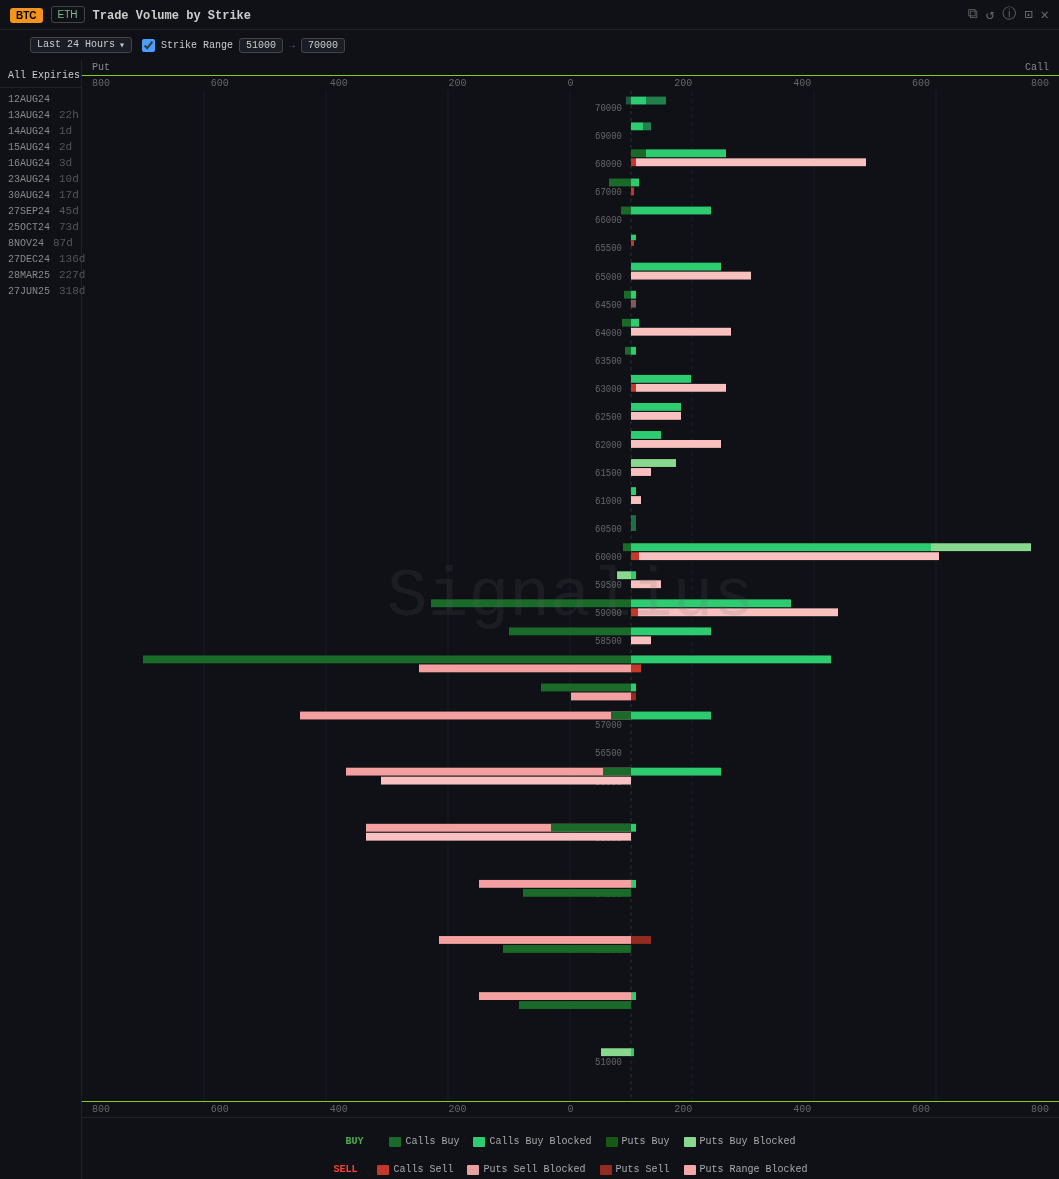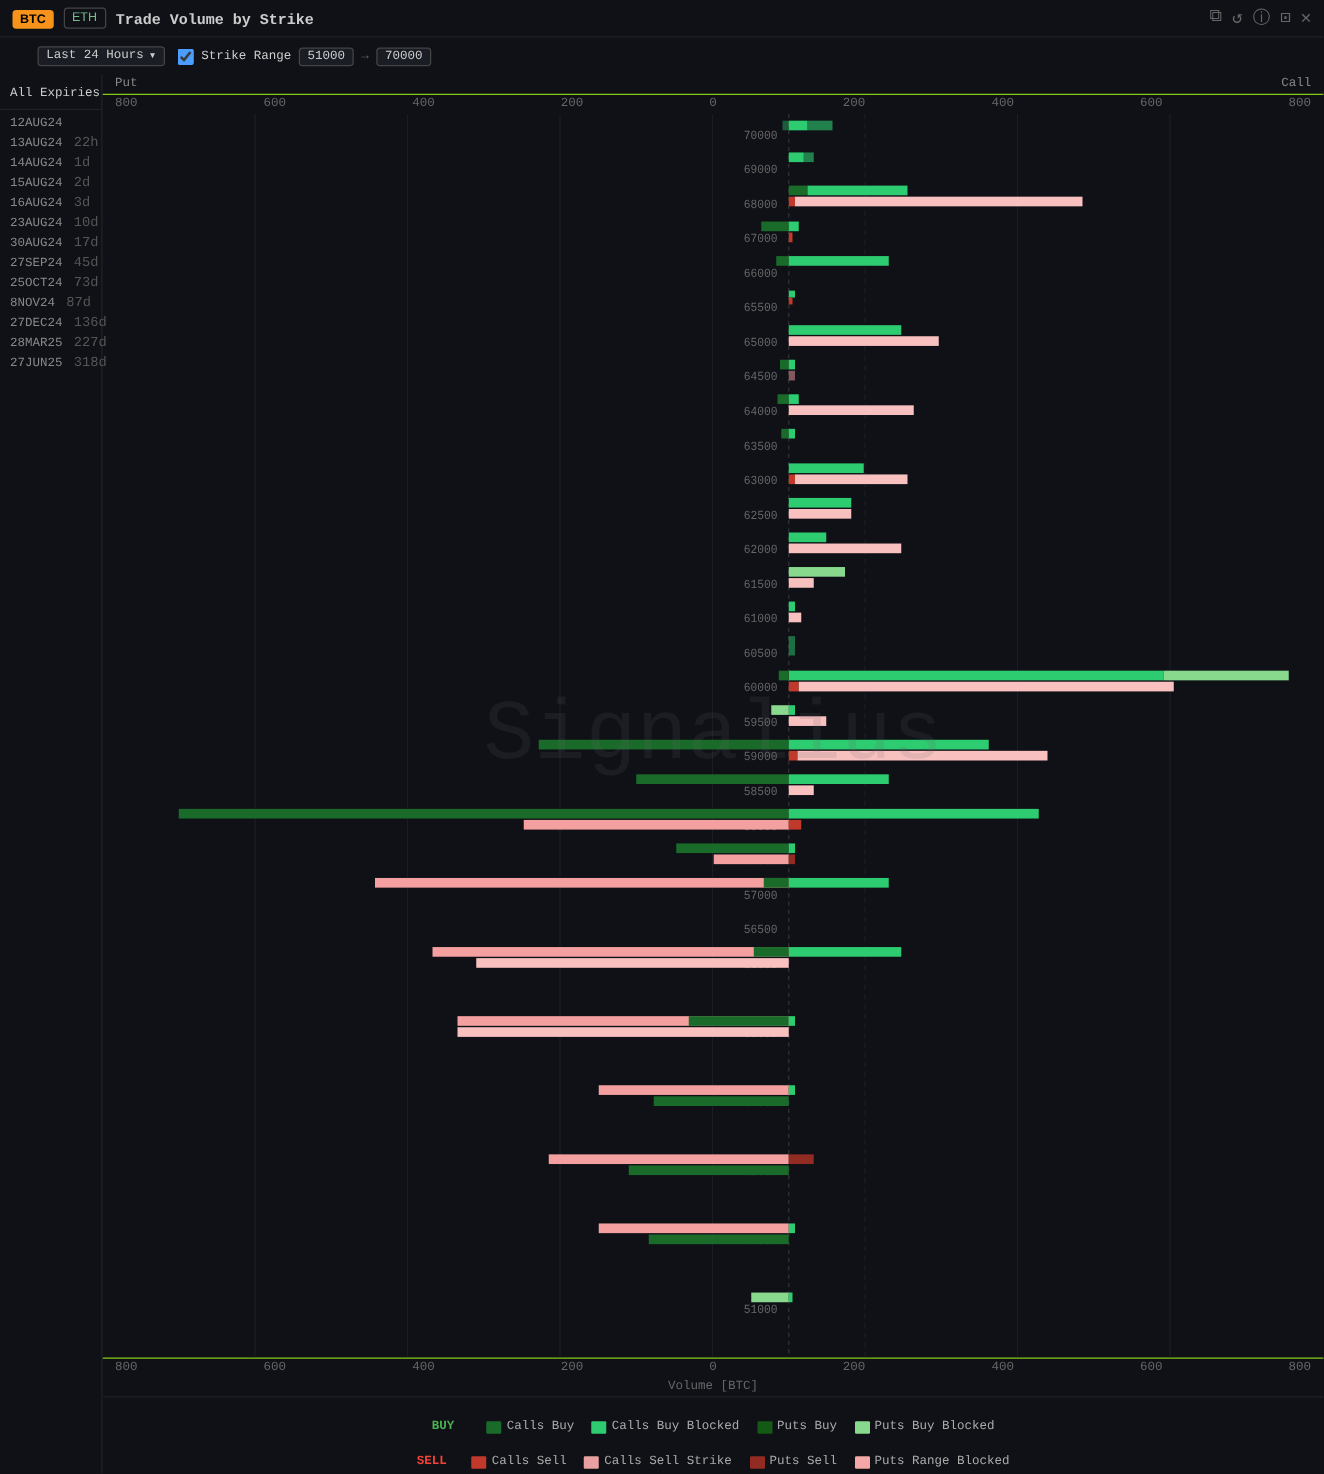--- a/index.html
+++ b/index.html
@@ -443,21 +443,20 @@
       <span>600</span>
       <span>400</span>
       <span>200</span>
       <span>0</span>
       <span>200</span>
       <span>400</span>
       <span>600</span>
       <span>800</span>
     </div>
 
-    <div class="volume-label">Volume [BTC]</div>
 
     <div class="legend">
       <div class="legend-row">
         <span class="legend-label-type buy">BUY</span>
         <div class="legend-item">
           <div class="legend-swatch" style="background:#1a6b2a;"></div>
           <span>Calls Buy</span>
         </div>
         <div class="legend-item">
           <div class="legend-swatch" style="background:#2ecc71;"></div>
@@ -473,21 +472,21 @@
         </div>
       </div>
       <div class="legend-row">
         <span class="legend-label-type sell">SELL</span>
         <div class="legend-item">
           <div class="legend-swatch" style="background:#c0392b;"></div>
           <span>Calls Sell</span>
         </div>
         <div class="legend-item">
           <div class="legend-swatch" style="background:#e8a0a0;"></div>
-          <span>Calls Sell Strike</span>
+          <span>Puts Sell Blocked</span>
         </div>
         <div class="legend-item">
           <div class="legend-swatch" style="background:#922b21;"></div>
           <span>Puts Sell</span>
         </div>
         <div class="legend-item">
           <div class="legend-swatch" style="background:#f4a7a7;"></div>
           <span>Puts Range Blocked</span>
         </div>
       </div>

